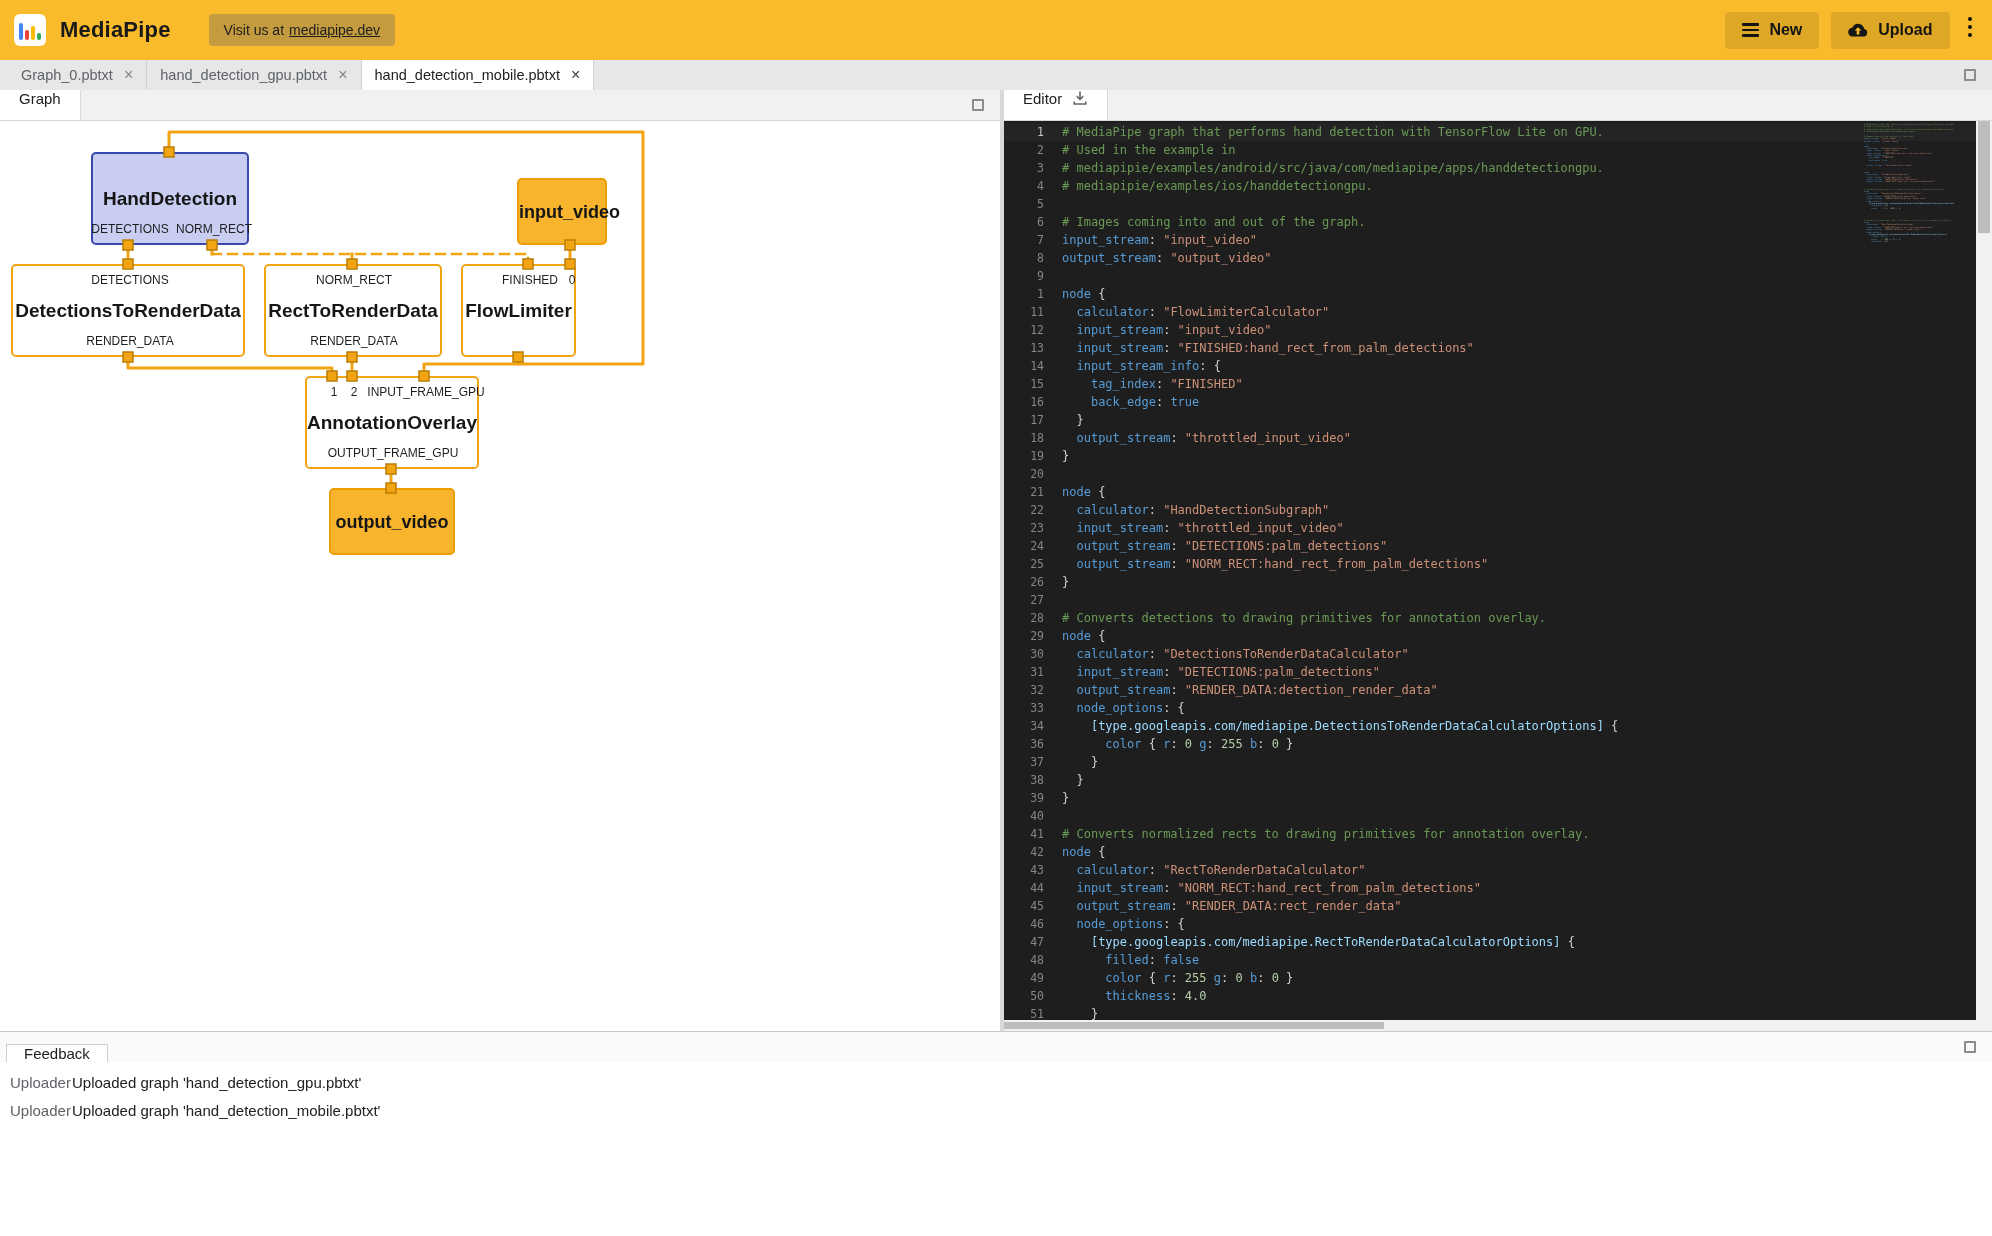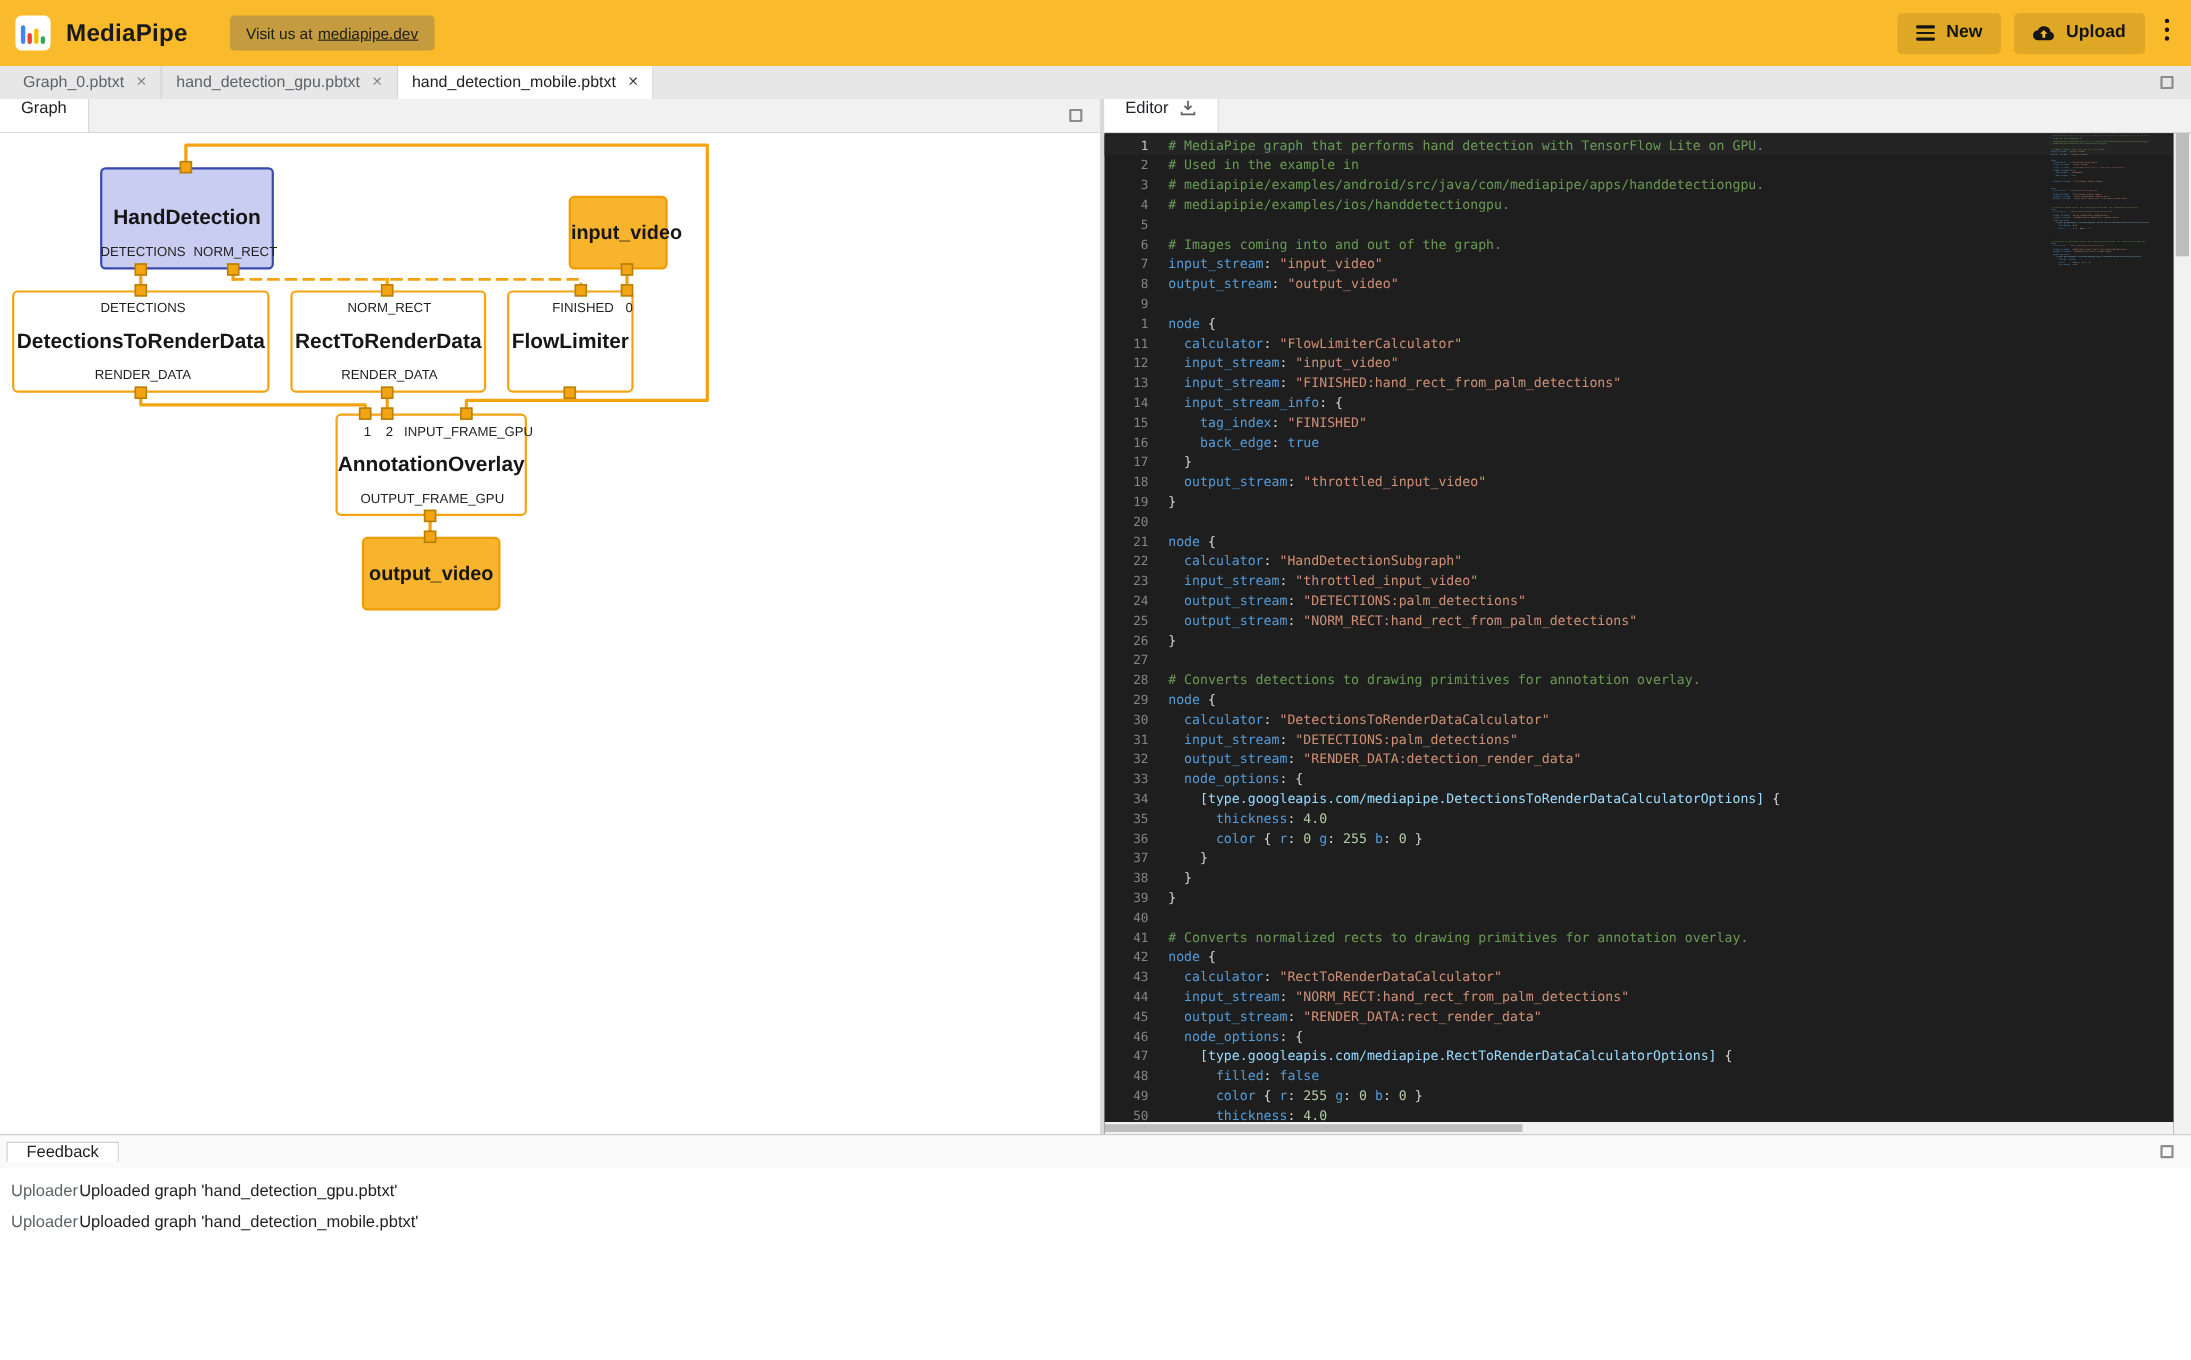--- a/index.html
+++ b/index.html
@@ -83,21 +83,21 @@
   .minimap{position:absolute;top:2px;right:16px;width:112px;overflow:hidden;opacity:.9}
   .ml{white-space:pre;font-family:"DejaVu Sans Mono",monospace;font-size:2px;line-height:2.4px;height:2.4px;overflow:hidden}
   .vscroll{position:absolute;top:0;right:0;width:16px;height:100%;background:#F1F1F1;cursor:pointer}
   .vthumb{position:absolute;top:0;left:2px;width:12px;height:112px;background:#BDBDBD}
   .hscroll{position:absolute;left:0;bottom:0;right:16px;height:11px;background:#F1F1F1;cursor:pointer}
   .hthumb{position:absolute;left:0;top:2px;height:7px;width:380px;background:#BDBDBD}
   .dl-icon{display:flex;align-items:center;cursor:pointer}
 
   
   .feedback-header{position:absolute;left:0;top:1031px;width:1992px;height:31px;background:#FAFAFA;
-    border-top:1px solid #C9C9C9;display:flex;align-items:center}
+    border-top:1px solid #C9C9C9;display:flex;align-items:flex-end}
   .fb-tab{margin-left:6px;background:#fff;border:1px solid #CFCFCF;border-bottom:none;display:flex;
     align-items:center;padding:0 17px;font-size:15px;color:#202124;cursor:pointer}
   .feedback-rows{position:absolute;left:0;top:1062px;width:1992px;height:174px;background:#fff;padding-top:6px}
   .fb-row{display:flex;height:28px;align-items:center;font-size:15px}
   .fb-src{width:62px;margin-left:10px;color:#5F6368}
   .fb-msg{color:#202124}
 </style>
 </head>
 <body>
 
@@ -265,21 +265,20 @@
       <div class="cl"><span class="ln">25</span><span class="lc">  <span class="k">output_stream</span>: <span class="s">"NORM_RECT:hand_rect_from_palm_detections"</span></span></div>
       <div class="cl"><span class="ln">26</span><span class="lc">}</span></div>
       <div class="cl"><span class="ln">27</span><span class="lc"></span></div>
       <div class="cl"><span class="ln">28</span><span class="lc"><span class="c"># Converts detections to drawing primitives for annotation overlay.</span></span></div>
       <div class="cl"><span class="ln">29</span><span class="lc"><span class="k">node</span> {</span></div>
       <div class="cl"><span class="ln">30</span><span class="lc">  <span class="k">calculator</span>: <span class="s">"DetectionsToRenderDataCalculator"</span></span></div>
       <div class="cl"><span class="ln">31</span><span class="lc">  <span class="k">input_stream</span>: <span class="s">"DETECTIONS:palm_detections"</span></span></div>
       <div class="cl"><span class="ln">32</span><span class="lc">  <span class="k">output_stream</span>: <span class="s">"RENDER_DATA:detection_render_data"</span></span></div>
       <div class="cl"><span class="ln">33</span><span class="lc">  <span class="k">node_options</span>: {</span></div>
       <div class="cl"><span class="ln">34</span><span class="lc">    <span class="t">[type.googleapis.com/mediapipe.DetectionsToRenderDataCalculatorOptions]</span> {</span></div>
-      <div class="cl"><span class="ln">35</span><span class="lc">      <span class="k">thickness</span>: <span class="n">4.0</span></span></div>
       <div class="cl"><span class="ln">36</span><span class="lc">      <span class="k">color</span> { <span class="k">r</span>: <span class="n">0</span> <span class="k">g</span>: <span class="n">255</span> <span class="k">b</span>: <span class="n">0</span> }</span></div>
       <div class="cl"><span class="ln">37</span><span class="lc">    }</span></div>
       <div class="cl"><span class="ln">38</span><span class="lc">  }</span></div>
       <div class="cl"><span class="ln">39</span><span class="lc">}</span></div>
       <div class="cl"><span class="ln">40</span><span class="lc"></span></div>
       <div class="cl"><span class="ln">41</span><span class="lc"><span class="c"># Converts normalized rects to drawing primitives for annotation overlay.</span></span></div>
       <div class="cl"><span class="ln">42</span><span class="lc"><span class="k">node</span> {</span></div>
       <div class="cl"><span class="ln">43</span><span class="lc">  <span class="k">calculator</span>: <span class="s">"RectToRenderDataCalculator"</span></span></div>
       <div class="cl"><span class="ln">44</span><span class="lc">  <span class="k">input_stream</span>: <span class="s">"NORM_RECT:hand_rect_from_palm_detections"</span></span></div>
       <div class="cl"><span class="ln">45</span><span class="lc">  <span class="k">output_stream</span>: <span class="s">"RENDER_DATA:rect_render_data"</span></span></div>

